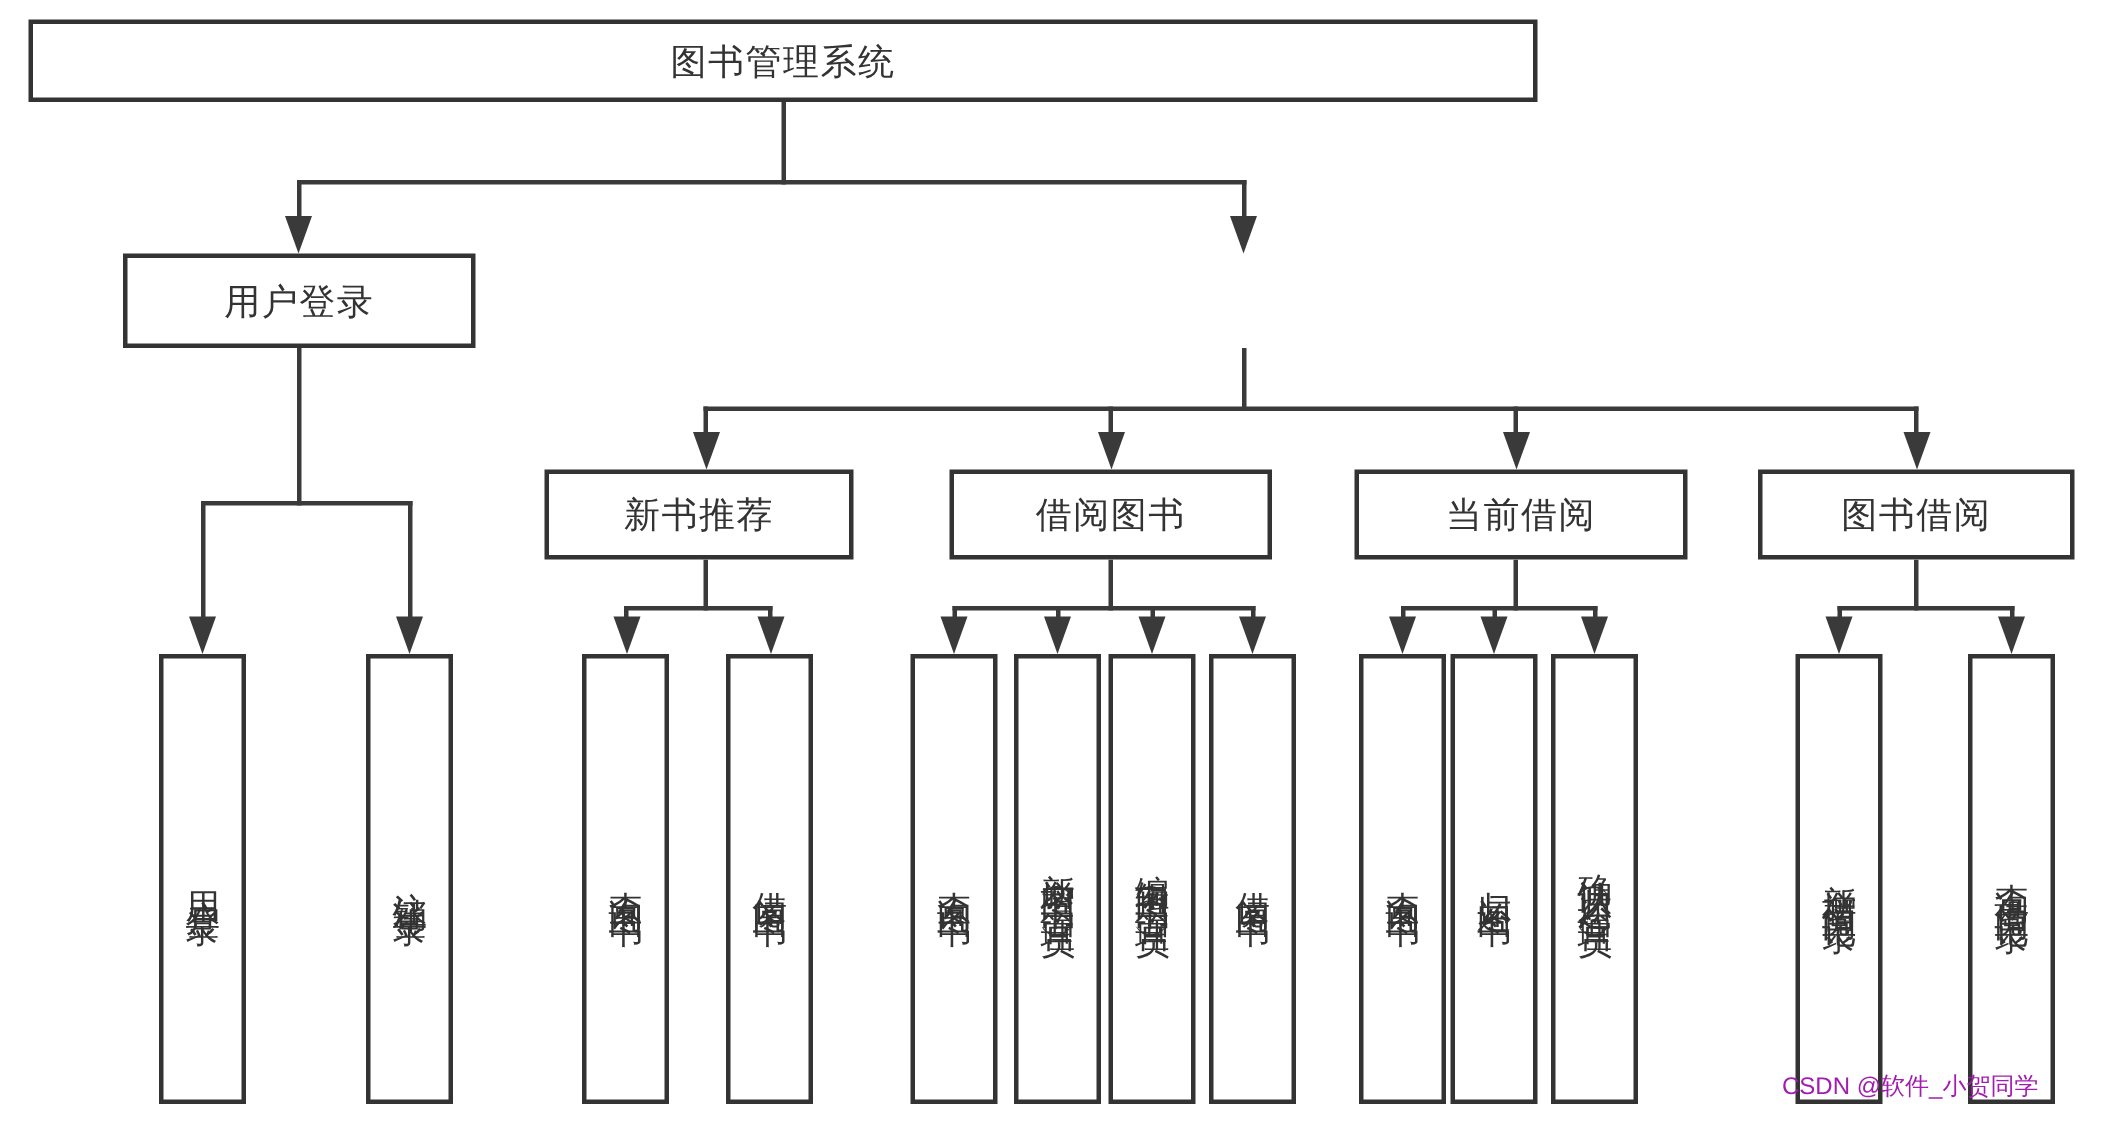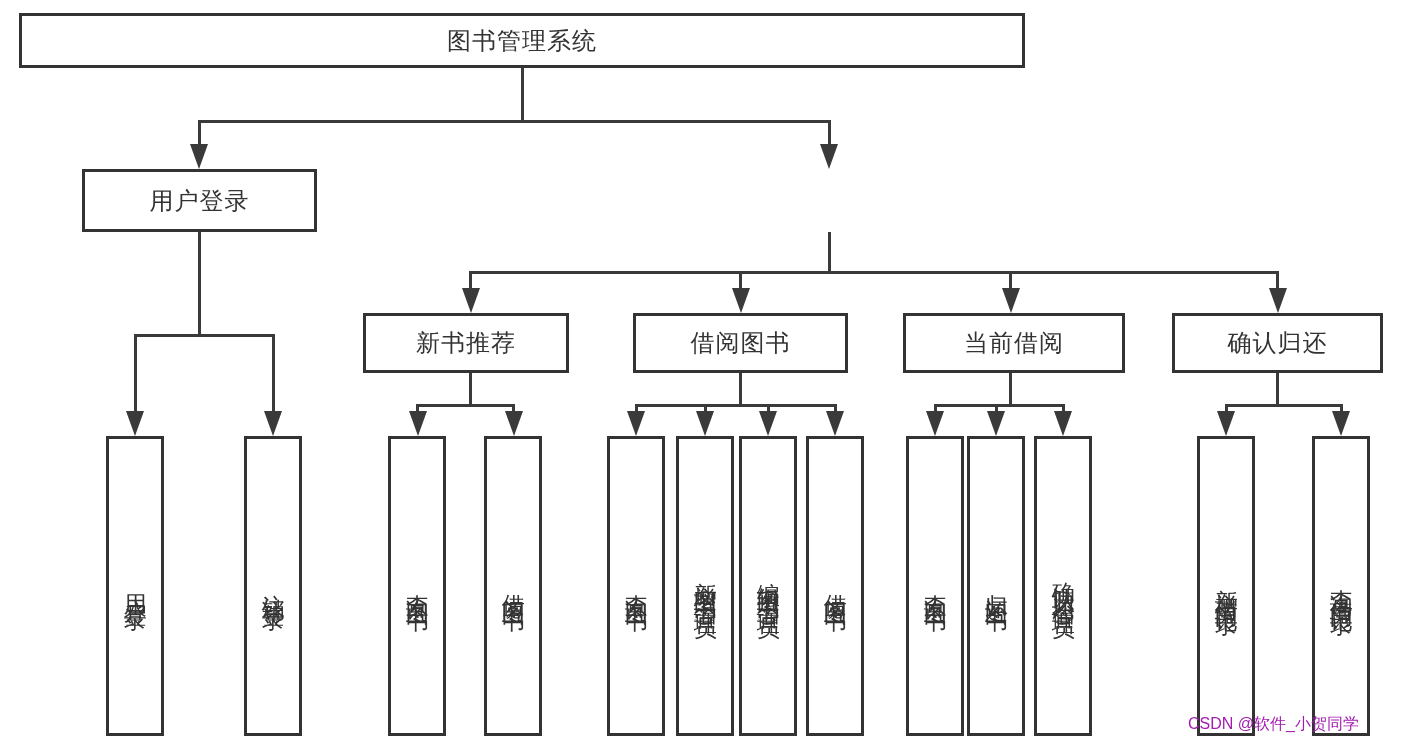--- a/index.html
+++ b/index.html
@@ -122,21 +122,21 @@
   <div class="box" style="left:363px; top:313px; width:206px; height:60px;">
     <span>新书推荐</span>
   </div>
   <div class="box" style="left:633px; top:313px; width:215px; height:60px;">
     <span>借阅图书</span>
   </div>
   <div class="box" style="left:903px; top:313px; width:222px; height:60px;">
     <span>当前借阅</span>
   </div>
   <div class="box" style="left:1172px; top:313px; width:211px; height:60px;">
-    <span>确认归还</span>
+    <span>图书借阅</span>
   </div>
 
   <div class="vline" style="left:469px; top:373px; height:34px;"></div>
   <div class="hline" style="left:416px; top:404px; width:99px;"></div>
   <div class="vline" style="left:416px; top:404px; height:10px;"></div>
   <div class="arrow" style="left:408.5px; top:411px;"></div>
   <div class="vline" style="left:512px; top:404px; height:10px;"></div>
   <div class="arrow" style="left:504.5px; top:411px;"></div>
 
   <div class="vline" style="left:739px; top:373px; height:34px;"></div>

